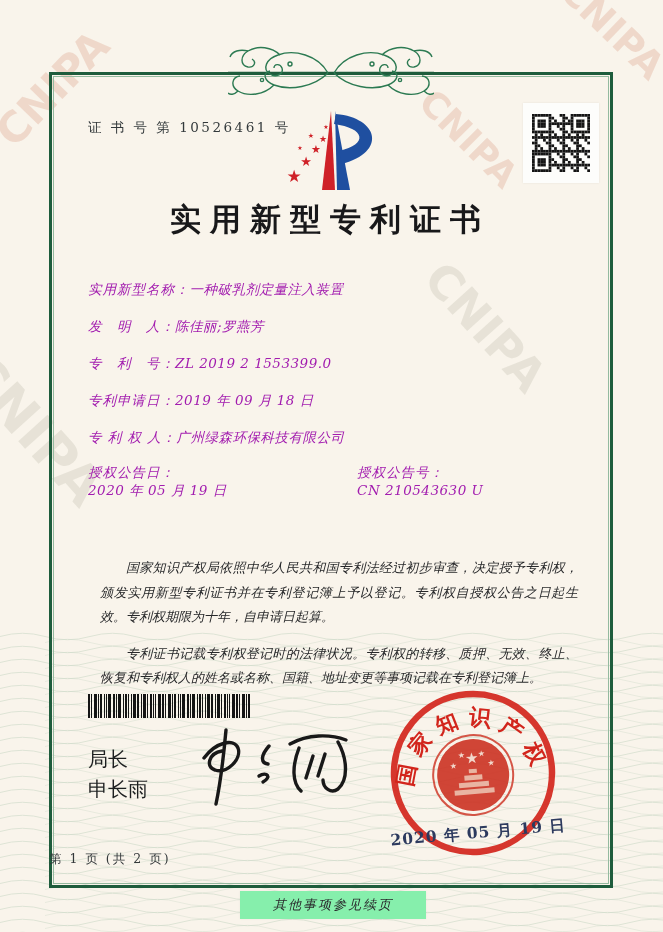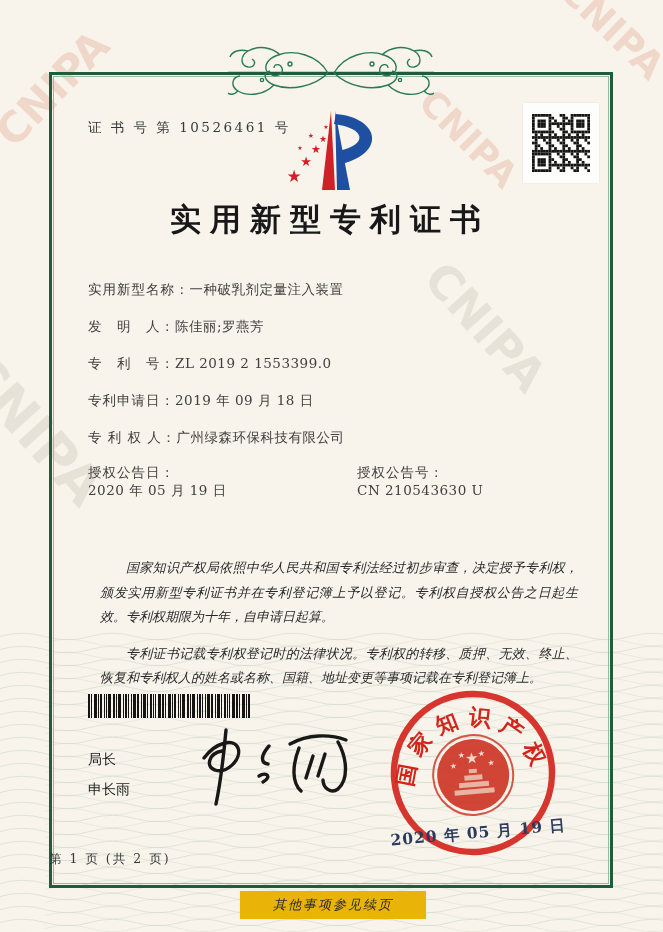--- a/index.html
+++ b/index.html
@@ -27,42 +27,42 @@
 
   .logo{position:absolute;left:278px;top:98px;width:132px;height:100px;}
 
   .qr-wrap{position:absolute;left:523px;top:103px;width:76px;height:80px;background:#fdfdfb;
            box-shadow:0 0 2px rgba(0,0,0,0.08);}
   .qr{position:absolute;left:9px;top:11px;}
 
   .title{position:absolute;left:49px;top:199px;width:562px;text-align:center;
          font-size:31px;font-weight:bold;color:#18181a;letter-spacing:9px;}
 
-  .fields{position:absolute;left:88px;top:279px;width:480px;font-size:13.5px;color:#404040;}
+  .fields{position:absolute;left:88px;top:279px;width:480px;font-size:13.5px;color:#a21caf;font-style:italic;}
   .field-row{margin-bottom:16.5px;line-height:20.5px;display:flex;align-items:flex-start;}
   .field-label{white-space:pre;flex:0 0 auto;letter-spacing:1px;}
   .field-value{display:inline-block;max-width:422px;letter-spacing:0.5px;}
   .grant-row{display:flex;gap:46px;margin-top:1px;}
 
   .paras{position:absolute;left:88px;top:544px;width:502px;font-size:13px;color:#27282a;
          line-height:24.5px;text-align:justify;font-style:italic;}
   .paras p{margin:12px;text-indent:2em;}
 
   .barcode{position:absolute;left:88px;top:694px;}
 
-  .director{position:absolute;left:88px;top:744px;font-size:14px;color:#1d1f20;
+  .director{position:absolute;left:88px;top:744px;font-size:20px;color:#1d1f20;
             font-family:"DejaVu Sans","Liberation Sans",sans-serif;line-height:30px;}
   .signature{position:absolute;left:186px;top:722px;width:178px;height:96px;}
 
   .seal{position:absolute;left:385px;top:685px;width:176px;height:176px;transform:rotate(-5deg);}
 
   .page-info{position:absolute;left:49px;top:851px;width:562px;text-align:left;
              font-size:12.5px;color:#33383a;letter-spacing:2px;}
 
-  .note-box{position:absolute;left:240px;top:891px;width:186px;height:28px;background:#eab308;
+  .note-box{position:absolute;left:240px;top:891px;width:186px;height:28px;background:#86efac;
             display:flex;align-items:center;justify-content:center;
             box-shadow:0 0 2px rgba(0,0,0,0.06);}
   .note-box span{font-size:13px;font-style:italic;color:#2a2b2d;letter-spacing:2px;}
 </style>
 </head>
 <body>
 
 <div class="page">
 
   <div class="wm wm-pink" style="left:-18px;top:64px;font-size:42px;transform:rotate(-46deg);">CNIPA</div>

